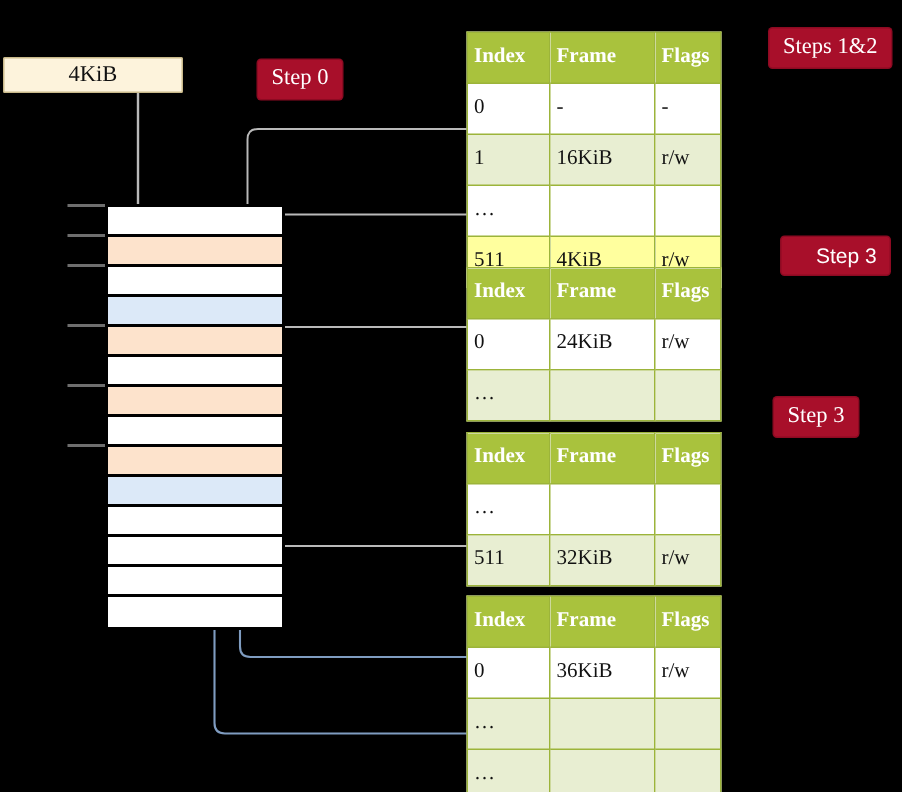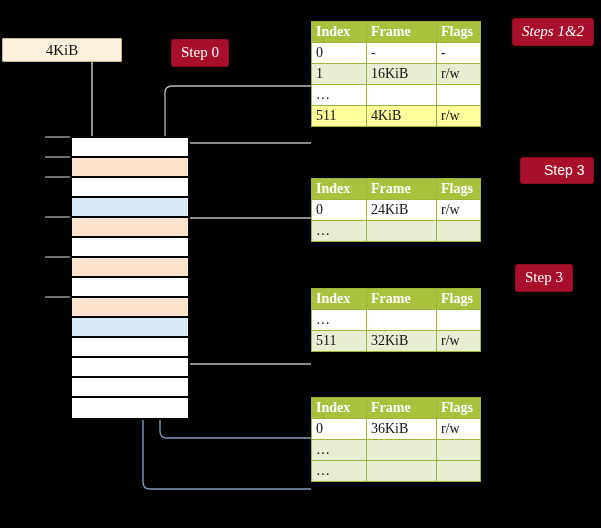--- a/index.html
+++ b/index.html
@@ -76,21 +76,21 @@
     border-collapse: collapse;
     background: #ffffff;
     font-family: "Liberation Serif", serif;
     font-size: 14px;
     color: #111111;
     table-layout: fixed;
   }
   .ptable th, .ptable td {
     border: 1px solid #9cb43a;
     padding: 1px 4px 2px 4px;
-    height: 21px;
+    height: 34px;
     box-sizing: border-box;
     text-align: left;
     vertical-align: middle;
     overflow: hidden;
     white-space: nowrap;
   }
   .ptable th {
     background: #a9c23d;
     color: #ffffff;
     font-weight: bold;
@@ -309,18 +309,18 @@
             <td>…</td>
             <td></td>
             <td></td>
           </tr>
         </tbody>
       </table>
     </div>
 
   <div id="badges-host">
       <div class="badge" style="left: 172px; top: 40px;">Step 0</div>
-      <div class="badge" style="left: 513px; top: 19px; font-style: italic;">Steps 1&amp;2</div>
+      <div class="badge" style="left: 513px; top: 19px;">Steps 1&amp;2</div>
       <div class="badge sans" style="left: 521px; top: 158px; padding-left: 23px;">Step 3</div>
       <div class="badge" style="left: 516px; top: 265px;">Step 3</div>
     </div>
 
 </div>
 
 </body></html>

